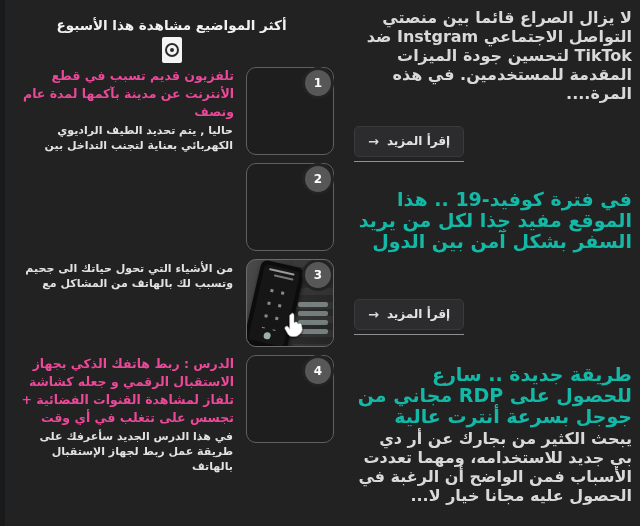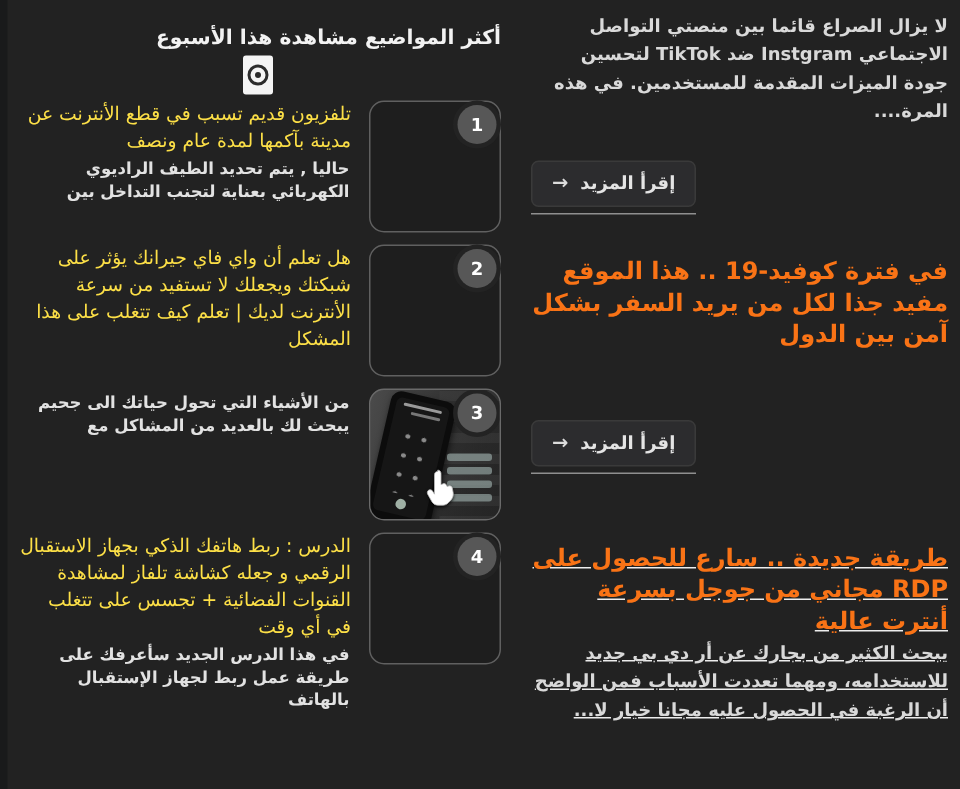--- a/index.html
+++ b/index.html
@@ -13,47 +13,47 @@
   .left-strip{position:absolute;left:0;top:0;width:5px;height:100%;background:#191a1b;}
   .content{
     position:absolute;left:5px;top:0;right:0;bottom:0;
     direction:rtl;display:flex;
   }
 
   
   .articles{width:300px;padding:6px 8px 0 14px;box-sizing:border-box;}
   .article{text-align:right;}
   .article-title{
-    margin:0;font-size:16px;font-weight:bold;color:#f97316;
+    margin:0;font-size:19px;font-weight:bold;color:#14b8a6;
     line-height:21px;
   }
   .article-excerpt{
-    margin:2px 0 0;font-size:12px;font-weight:bold;color:#d9d9d9;
+    margin:2px 0 0;font-size:16px;font-weight:bold;color:#d9d9d9;
     line-height:19px;
   }
   .readmore-row{text-align:left;}
   .readmore{display:inline-block;}
   .readmore-btn{
     direction:rtl;display:inline-flex;align-items:center;gap:8px;
     background:#2c2c2e;border:1px solid #3a3a3a;border-radius:5px;
     padding:7px 13px 8px;cursor:pointer;
     color:#e4e4e4;font-size:12px;font-weight:bold;
     font-family:"DejaVu Sans","Liberation Sans",sans-serif;
   }
   .readmore-underline{height:1px;background:#8f8f8f;margin-top:4px;}
   .arrow{font-size:13px;line-height:1;color:#dcdcdc;}
 
   .a1 .readmore-row{margin-top:23px;}
   .a2{margin-top:27px;}
   .a2 .readmore-row{margin-top:47px;}
-  .a3{margin-top:45px;text-decoration:underline;}
+  .a3{margin-top:29px;}
 
   
   .sidebar{width:335px;box-sizing:border-box;padding:16px 6px 0 4px;}
-  .side-header{text-align:right;}
+  .side-header{text-align:center;}
   .side-header-title{
     margin:0;font-size:13.5px;font-weight:bold;color:#f2f2f2;line-height:18px;
   }
   .icon-box{
     width:20px;height:26px;background:#f4f4f4;border-radius:2px;
     margin:3px auto 4px;display:flex;align-items:center;justify-content:center;
   }
   .record-dot{
     width:10px;height:10px;border:2px solid #2b2b2b;border-radius:50%;
     display:flex;align-items:center;justify-content:center;
@@ -66,21 +66,21 @@
     background:#1e1e1e;border:1px solid #606060;border-radius:10px;
     position:relative;margin-left:12px;
   }
   .badge{
     position:absolute;top:2px;right:2px;width:26px;height:26px;border-radius:50%;
     background:#575757;color:#ffffff;font-size:12px;font-weight:bold;
     display:flex;align-items:center;justify-content:center;
     box-shadow:0 0 0 3px #232323;z-index:3;
   }
   .side-text{flex:1;text-align:right;padding-left:4px;}
-  .side-title{margin:0;font-size:12.5px;font-weight:normal;color:#fde047;line-height:18px;text-align:right;}
+  .side-title{margin:0;font-size:12.5px;font-weight:bold;color:#ec4899;line-height:18px;text-align:right;}
   .side-sub{margin:2px 1px 0;font-size:11px;font-weight:bold;color:#e2e2e2;line-height:15px;}
 
   
   .thumb.photo{
     overflow:hidden;border-color:#6a6a6a;
     background:linear-gradient(105deg,#4b4b4b 0%,#3a3a3a 35%,#262626 75%,#1c1c1c 100%);
   }
   .thumb.photo::before{
     content:"";position:absolute;right:0;top:0;width:40px;height:100%;
     background:repeating-linear-gradient(180deg,#3e3e3e 0 7px,#2c2c2c 7px 14px);
@@ -173,21 +173,20 @@
           <p class="side-title">تلفزيون قديم تسبب في قطع الأنترنت عن مدينة بآكمها لمدة عام ونصف</p>
           <p class="side-sub">حاليا , يتم تحديد الطيف الراديوي الكهربائي بعناية لتجنب التداخل بين</p>
         </div>
       </div>
 
       <div class="side-item">
         <div class="thumb">
           <span class="badge">2</span>
         </div>
         <div class="side-text">
-          <p class="side-title">هل تعلم أن واي فاي جيرانك يؤثر على شبكتك ويجعلك لا تستفيد من سرعة الأنترنت لديك | تعلم كيف تتغلب على هذا المشكل</p>
         </div>
       </div>
 
       <div class="side-item">
         <div class="thumb photo">
           <span class="badge">3</span>
           <div class="phone">
             <div class="phone-screen">
               <div class="ph-line"></div>
               <div class="ph-line short"></div>
@@ -199,21 +198,21 @@
             <div class="pill"></div>
             <div class="pill"></div>
             <div class="pill"></div>
             <div class="pill"></div>
           </div>
           <svg class="hand-cursor" viewBox="0 0 20 24">
             <path d="M8 1 c1.2 0 2 .9 2 2 v7 l1 -.5 c.8 -.4 2 -.2 2.4 .8 l.3 .7 1.2 -.3 c.9 -.2 1.8 .3 2 1.2 l.6 3 c.3 1.8 -.4 3.6 -1.7 4.9 l-1.5 1.5 c-.8 .8 -2 1.3 -3.1 1.3 h-3 c-1.6 0 -3 -.8 -3.8 -2.2 l-2.6 -4.6 c-.5 -.9 -.2 -2 .7 -2.5 .8 -.4 1.8 -.2 2.3 .6 l1.2 1.9 v-12 c0 -1.1 .8 -2 2 -2 z" fill="#ffffff" stroke="#bbbbbb" stroke-width=".5"></path>
           </svg>
         </div>
         <div class="side-text">
-          <p class="side-sub">من الأشياء التي تحول حياتك الى جحيم يبحث لك بالعديد من المشاكل مع</p>
+          <p class="side-sub">من الأشياء التي تحول حياتك الى جحيم وتسبب لك بالهاتف من المشاكل مع</p>
         </div>
       </div>
 
       <div class="side-item">
         <div class="thumb">
           <span class="badge">4</span>
         </div>
         <div class="side-text">
           <p class="side-title">الدرس : ربط هاتفك الذكي بجهاز الاستقبال الرقمي و جعله كشاشة تلفاز لمشاهدة القنوات الفضائية + تجسس على تتغلب في أي وقت</p>
           <p class="side-sub">في هذا الدرس الجديد سأعرفك على طريقة عمل ربط لجهاز الإستقبال بالهاتف</p>

